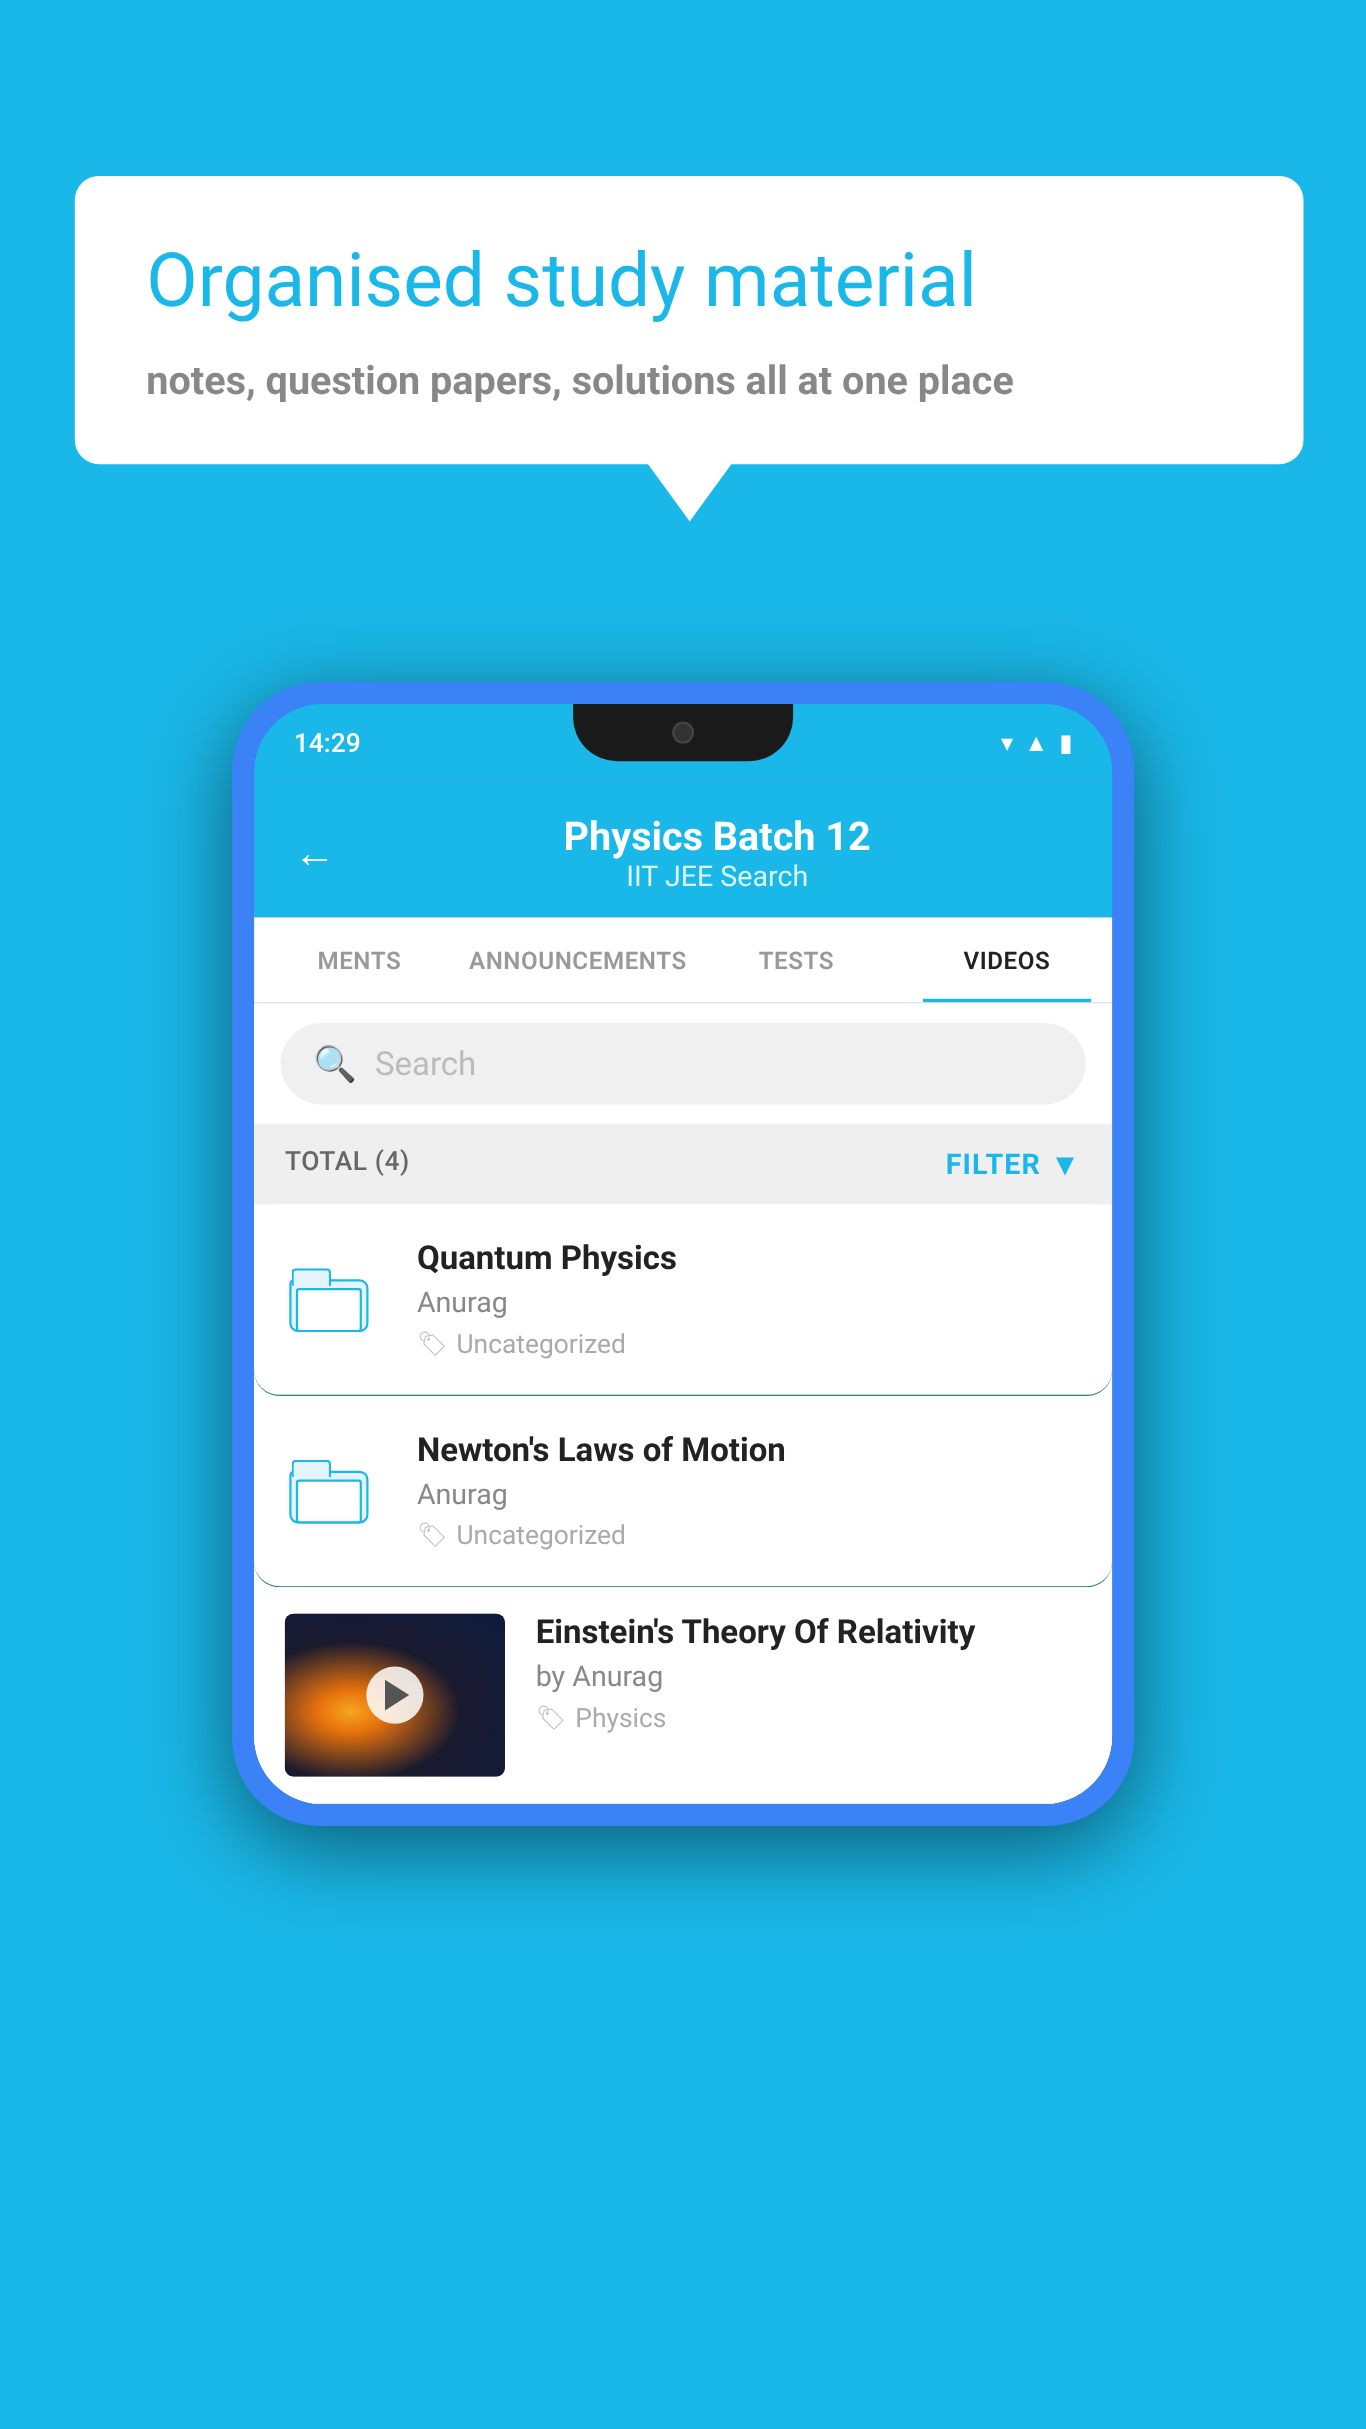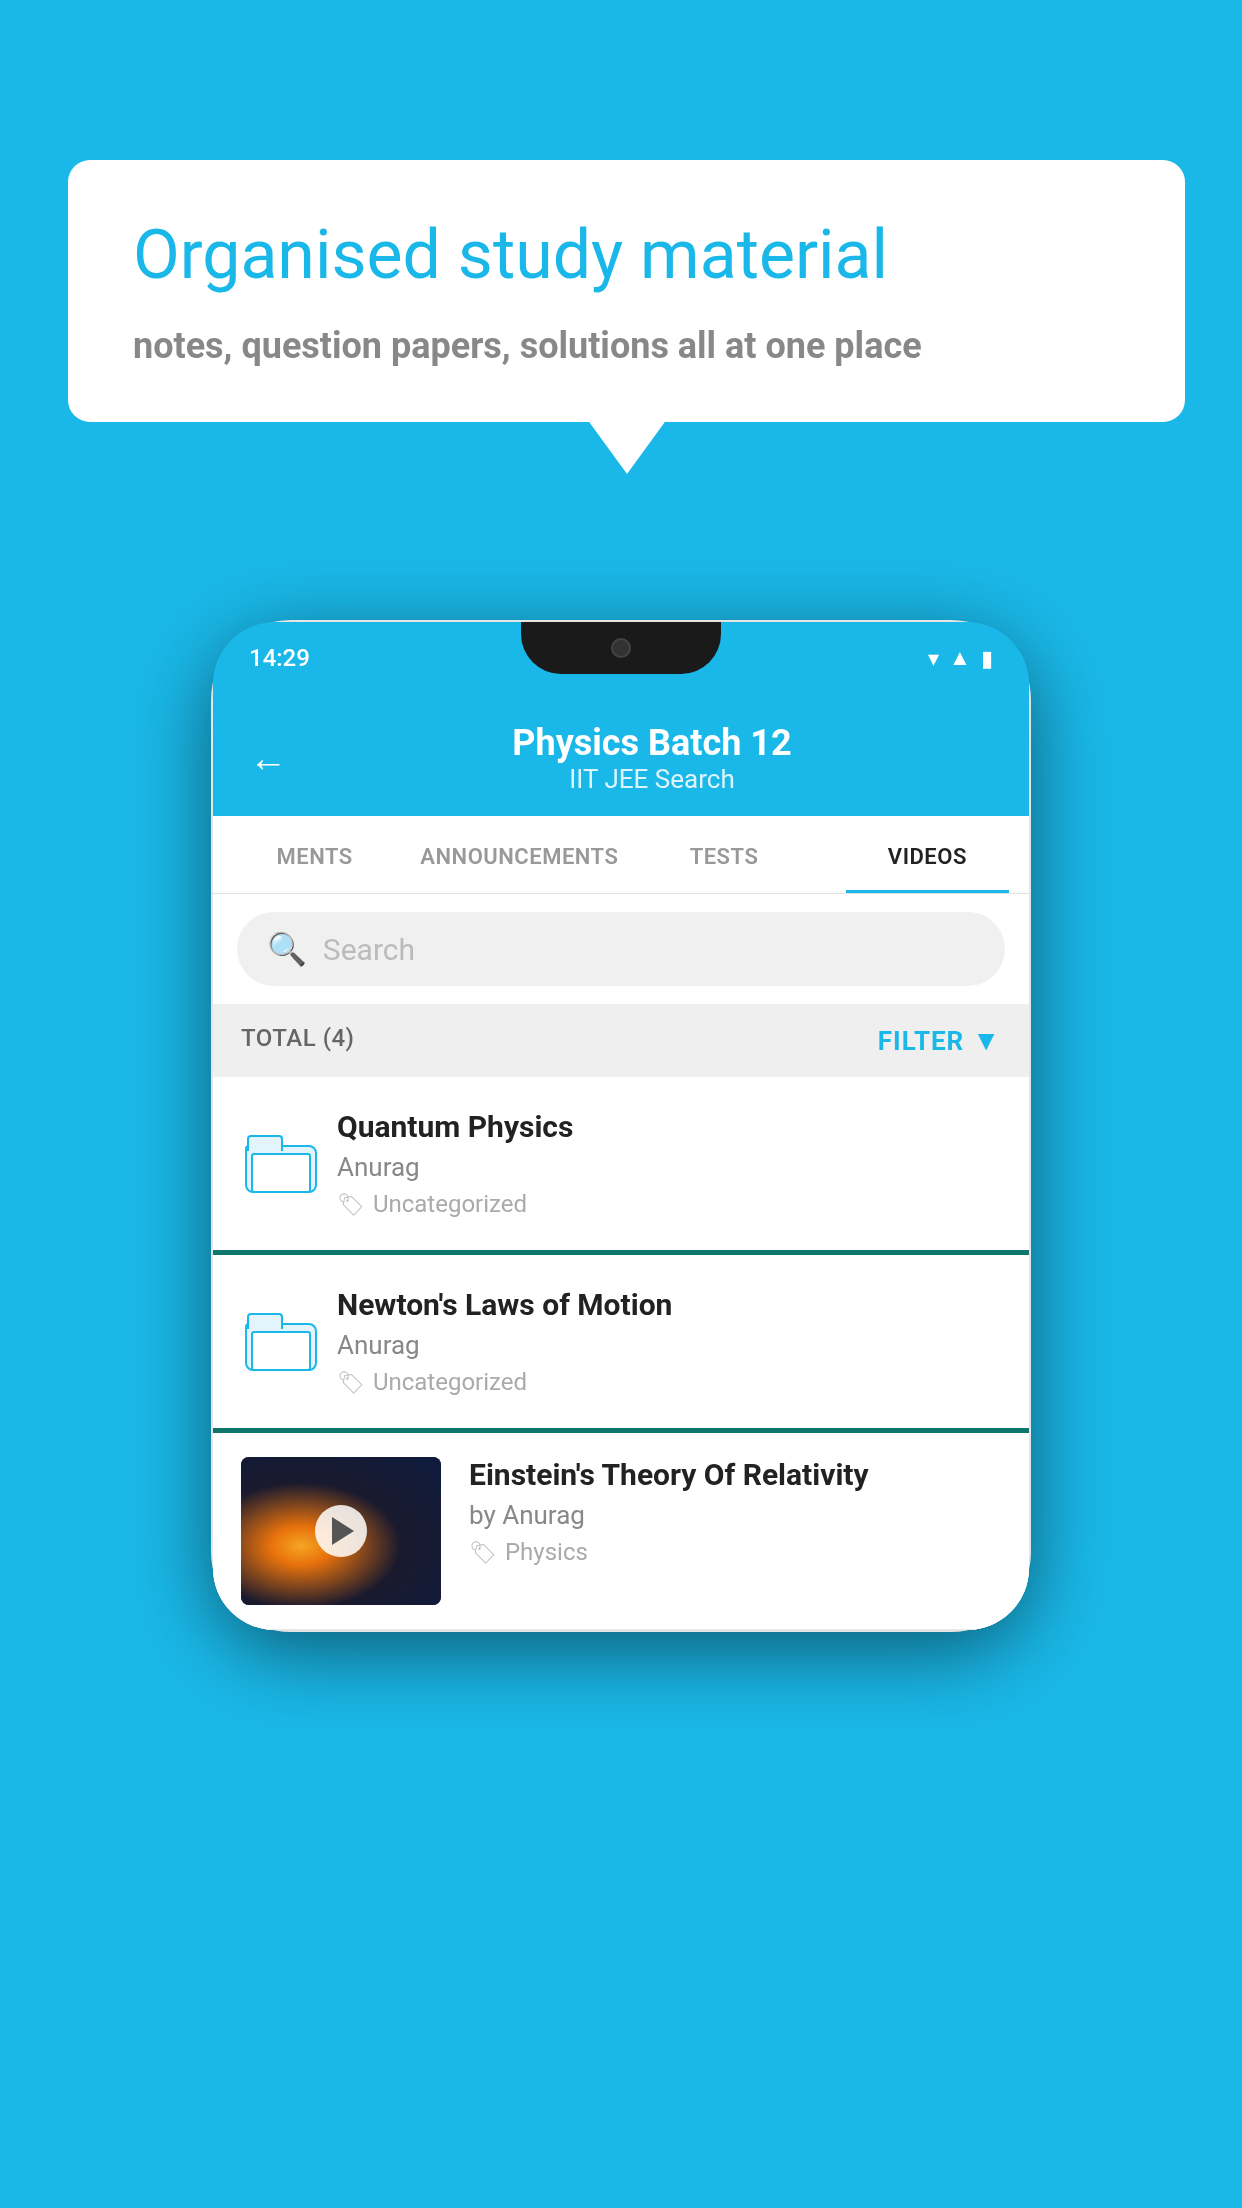--- a/index.html
+++ b/index.html
@@ -58,23 +58,23 @@
     
     .phone-wrapper {
       position: absolute;
       top: 620px;
       left: 50%;
       transform: translateX(-50%);
       width: 820px;
     }
 
     .phone-frame {
-      background: #e5e5e5;
+      background: #3b82f6;
       border-radius: 80px;
-      padding: 2px;
+      padding: 20px;
       box-shadow: 0 20px 80px rgba(0,0,0,0.5);
       position: relative;
     }
 
     
     .phone-top-bar {
       background: #1ab8e8;
       border-radius: 62px 62px 0 0;
       height: 72px;
       display: flex;
@@ -252,24 +252,25 @@
 
     
     .video-list {
       background: #fff;
     }
 
     .video-item {
       display: flex;
       align-items: center;
       padding: 32px 28px;
-      border-bottom: 5px solid #0f766e;
-      gap: 16px;
+      border-bottom: 1px solid #0f766e;
+      gap: 40px;
       background: #fff;
       cursor: pointer;
+      border-radius: 23px;
     }
 
     .video-item:last-child {
       border-bottom: none;
     }
 
     .item-icon {
       width: 80px;
       height: 80px;
       flex-shrink: 0;

